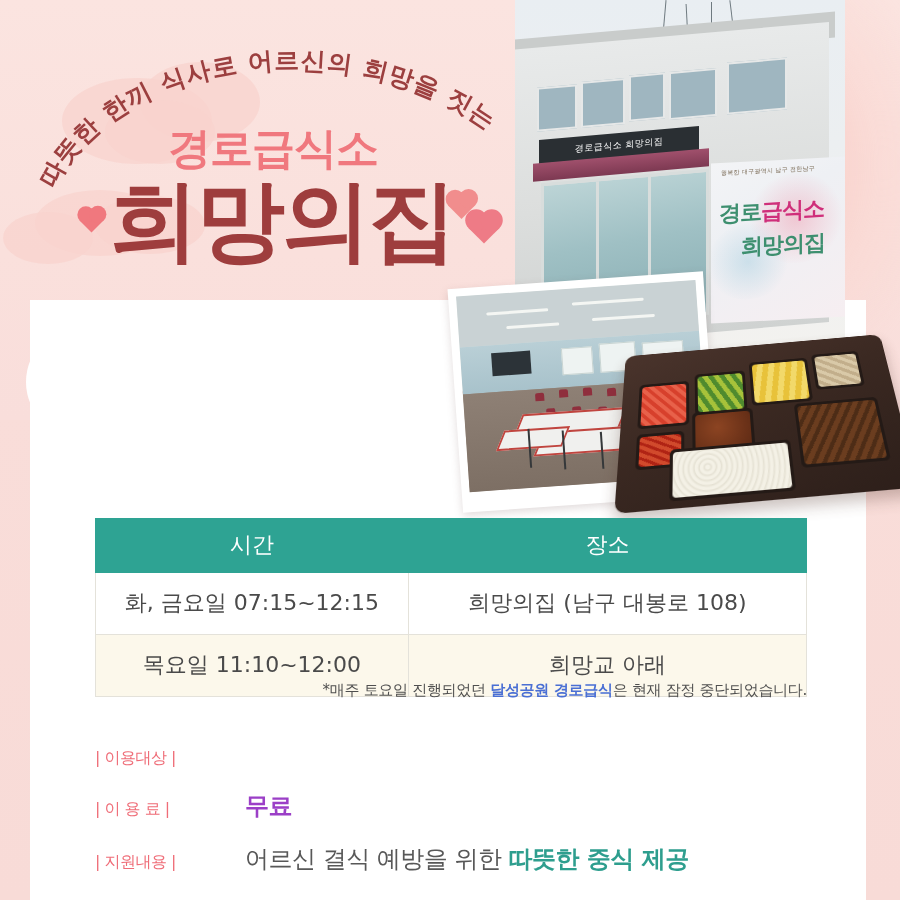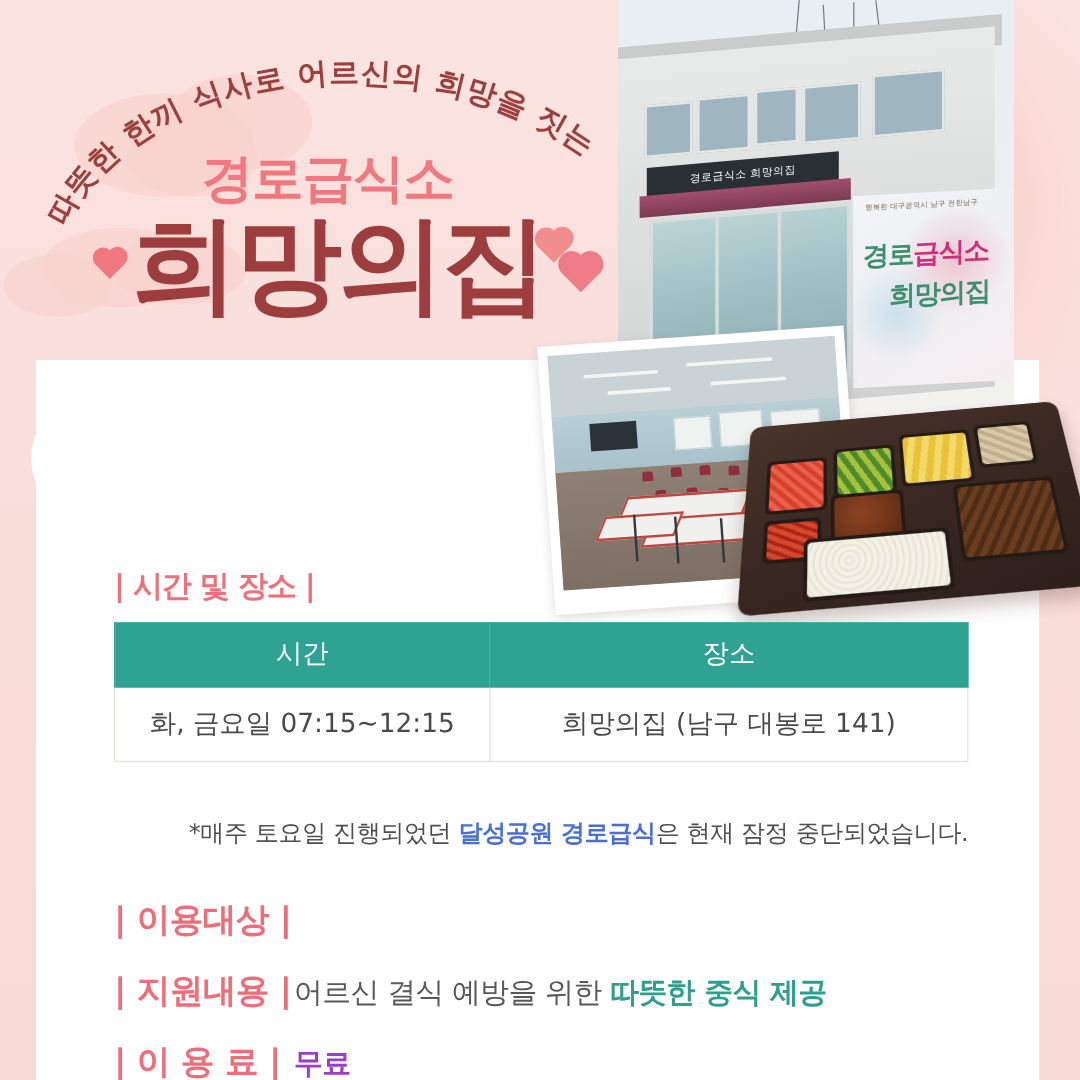--- a/index.html
+++ b/index.html
@@ -195,30 +195,30 @@
     font-size:22px;color:#4a4a4a;text-align:center;
     padding:15px 0 16px 0;border:1px solid #e4e2da;
     font-family:"DejaVu Sans","Liberation Sans",sans-serif;
   }
   table.schedule tr.row-a td{background:#ffffff;}
   table.schedule tr.row-b td{background:#fcf8eb;}
   table.schedule col.c1{width:44%;}
 
   .note{
     position:absolute;right:93px;top:681px;
-    font-size:20px;color:#4f4f4f;letter-spacing:-.3px;
+    font-size:15px;color:#4f4f4f;letter-spacing:-.3px;
     font-family:"DejaVu Sans","Liberation Sans",sans-serif;
   }
   .note .hl{color:#4a6fd4;font-weight:700;}
 
   .infolist{position:absolute;left:95px;top:748px;width:760px;}
   .inforow{display:flex;align-items:baseline;margin-bottom:21px;}
   .info-key{
     width:150px;flex:0 0 150px;
-    font-size:28px;font-weight:700;color:#ef6d78;letter-spacing:-.5px;
+    font-size:16px;font-weight:400;color:#ef6d78;letter-spacing:-.5px;
     font-family:"DejaVu Sans","Liberation Sans",sans-serif;
   }
   .info-val{
     font-size:24px;color:#585858;letter-spacing:-.5px;
     font-family:"DejaVu Sans","Liberation Sans",sans-serif;
   }
   .info-val .teal{color:#2e9e8e;font-weight:700;}
   .info-val .purple{color:#9b3fc7;font-weight:700;}
 </style>
 </head>
@@ -356,50 +356,53 @@
         <div class="cell" style="left:18%;top:66%;width:42%;height:30%;">
             <span style="background:repeating-radial-gradient(circle at 30% 40%,#f4f1e6,#f4f1e6 2px,#e4e0d2 3px,#f4f1e6 5px);"></span>
           </div>
         <div class="cell" style="left:63%;top:44%;width:30%;height:40%;">
             <span style="background:repeating-linear-gradient(120deg,#4d2c16,#4d2c16 4px,#6b3d1f 4px,#6b3d1f 9px);"></span>
           </div>
       </div>
     </div>
   </div>
 
-  <div class="sec-label">| 시간 및 장소 |</div>
 
   <table class="schedule">
     <colgroup>
         <col class="c1">
         <col>
       </colgroup>
     <thead>
       <tr>
         <th>시간</th>
         <th>장소</th>
       </tr>
     </thead>
     <tbody>
       <tr class="row-a">
         <td>화, 금요일 07:15~12:15</td>
-        <td>희망의집 (남구 대봉로 141)</td>
+        <td>희망의집 (남구 대봉로 108)</td>
+      </tr>
+      <tr class="row-b">
+        <td>목요일 11:10~12:00</td>
+        <td>희망교 아래</td>
       </tr>
     </tbody>
   </table>
 
   <div class="note"><span>*매주 토요일 진행되었던 </span><span class="hl">달성공원 경로급식</span><span>은 현재 잠정 중단되었습니다.</span></div>
 
   <div class="infolist">
     <div class="inforow">
       <div class="info-key">| 이용대상 |</div>
     </div>
     <div class="inforow">
+      <div class="info-key">| 이 용 료 |</div>
+      <div class="info-val"><span class="purple">무료</span></div>
+    </div>
+    <div class="inforow">
       <div class="info-key">| 지원내용 |</div>
       <div class="info-val"><span>어르신 결식 예방을 위한 </span><span class="teal">따뜻한 중식 제공</span></div>
     </div>
-    <div class="inforow">
-      <div class="info-key">| 이 용 료 |</div>
-      <div class="info-val"><span class="purple">무료</span></div>
-    </div>
   </div>
 
 </div>
 
 </body></html>

